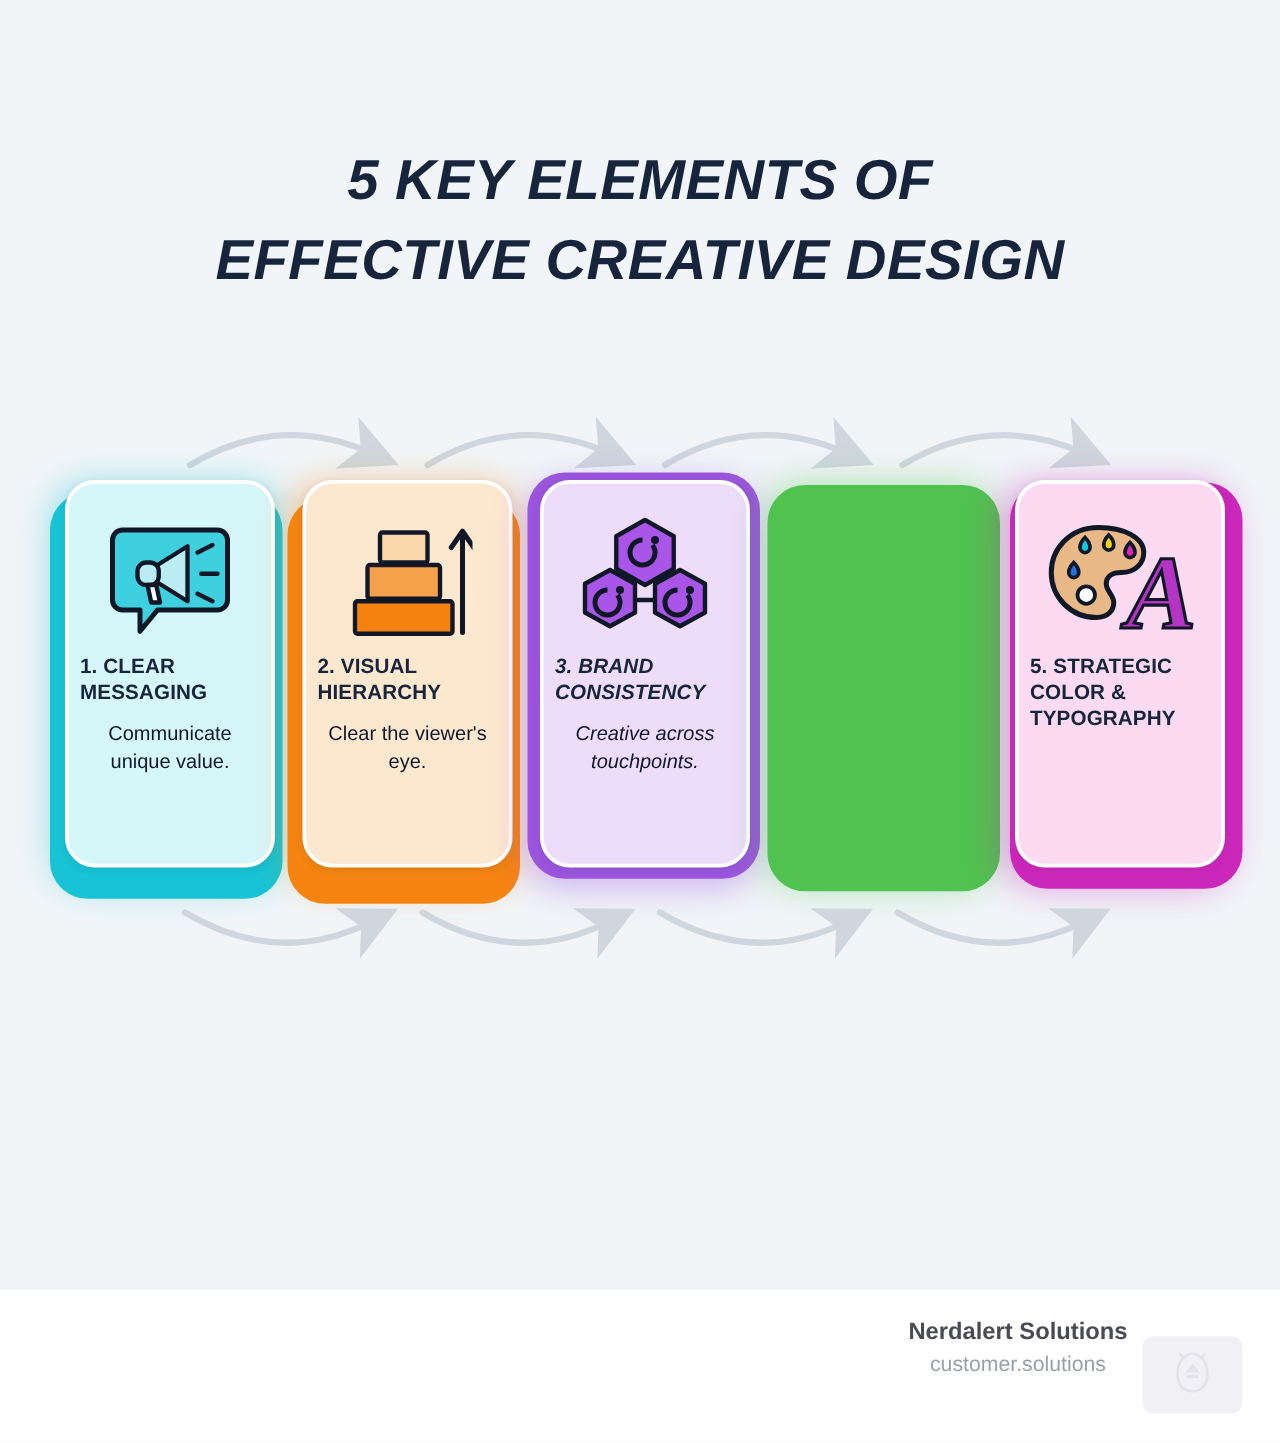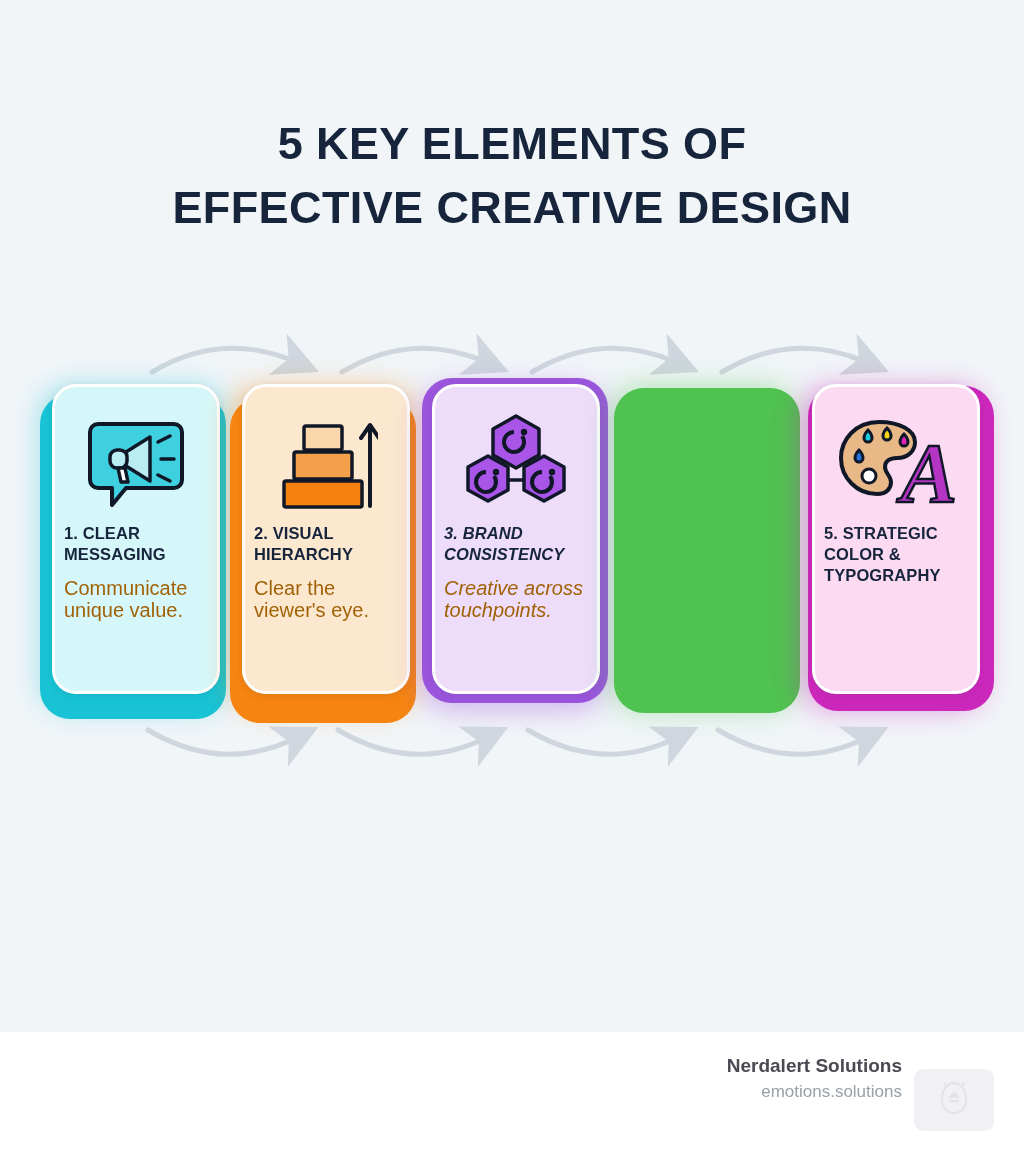--- a/index.html
+++ b/index.html
@@ -33,21 +33,21 @@
     left: 0; top: 112px;
     width: 1024px;
     text-align: center;
     color: #16243c;
     font-size: 45px;
     font-weight: bold;
     letter-spacing: 0.4px;
     line-height: 64px;
     text-transform: uppercase;
   }
-  #title .tline { display: block; white-space: nowrap; }
+  #title .tline { display: block; white-space: nowrap; font-style: italic; }
 
   
   #arrows-top, #arrows-bottom {
     position: absolute;
     left: 0;
     width: 1024px;
     height: 70px;
     pointer-events: none;
   }
   #arrows-top { top: 320px; }
@@ -126,38 +126,39 @@
     font-size: 16.5px;
     font-weight: bold;
     line-height: 21px;
     text-transform: uppercase;
     letter-spacing: 0.1px;
     margin-top: 2px;
     flex: none;
   }
 
   .card-desc {
-    color: #a16207;
-    font-size: 20px;
+    color: #0f172a;
+    font-size: 16px;
     line-height: 22px;
+    text-align: center;
     margin-top: 12px;
     flex: none;
   }
 
   
   #footer {
     position: absolute;
     left: 0; top: 1032px;
     width: 1024px; height: 122px;
     background: #ffffff;
   }
   #brand {
     position: absolute;
     right: 122px; top: 22px;
-    text-align: right;
+    text-align: center;
   }
   #brand-name {
     color: #4a4a53;
     font-size: 19px;
     font-weight: bold;
     line-height: 24px;
   }
   #brand-url {
     color: #9aa0aa;
     font-size: 17px;
@@ -316,21 +317,21 @@
         <path d="M528,18 Q602,62 676,26"></path>
         <path d="M718,18 Q792,62 866,26"></path>
       </g>
     </svg>
 
   </div>
 
   <div id="footer">
     <div id="brand">
       <div id="brand-name">Nerdalert Solutions</div>
-      <div id="brand-url">emotions.solutions</div>
+      <div id="brand-url">customer.solutions</div>
     </div>
     <div id="logo-box">
       <svg width="28" height="34" viewBox="0 0 28 34">
         <path d="M14,2 C21,2 26,10 26,18 C26,27 21,32 14,32 C7,32 2,27 2,18 C2,10 7,2 14,2 Z" fill="none" stroke="#d6d6de" stroke-width="2"></path>
         <path d="M8,17 L14,10 L20,17 Z" fill="#d6d6de"></path>
         <rect x="9" y="19" width="10" height="2.5" rx="1.2" fill="#d6d6de"></rect>
         <g stroke="#d6d6de" stroke-width="1.6" stroke-linecap="round">
           <line x1="6" y1="5" x2="4" y2="2"></line>
           <line x1="22" y1="5" x2="24" y2="2"></line>
         </g>

